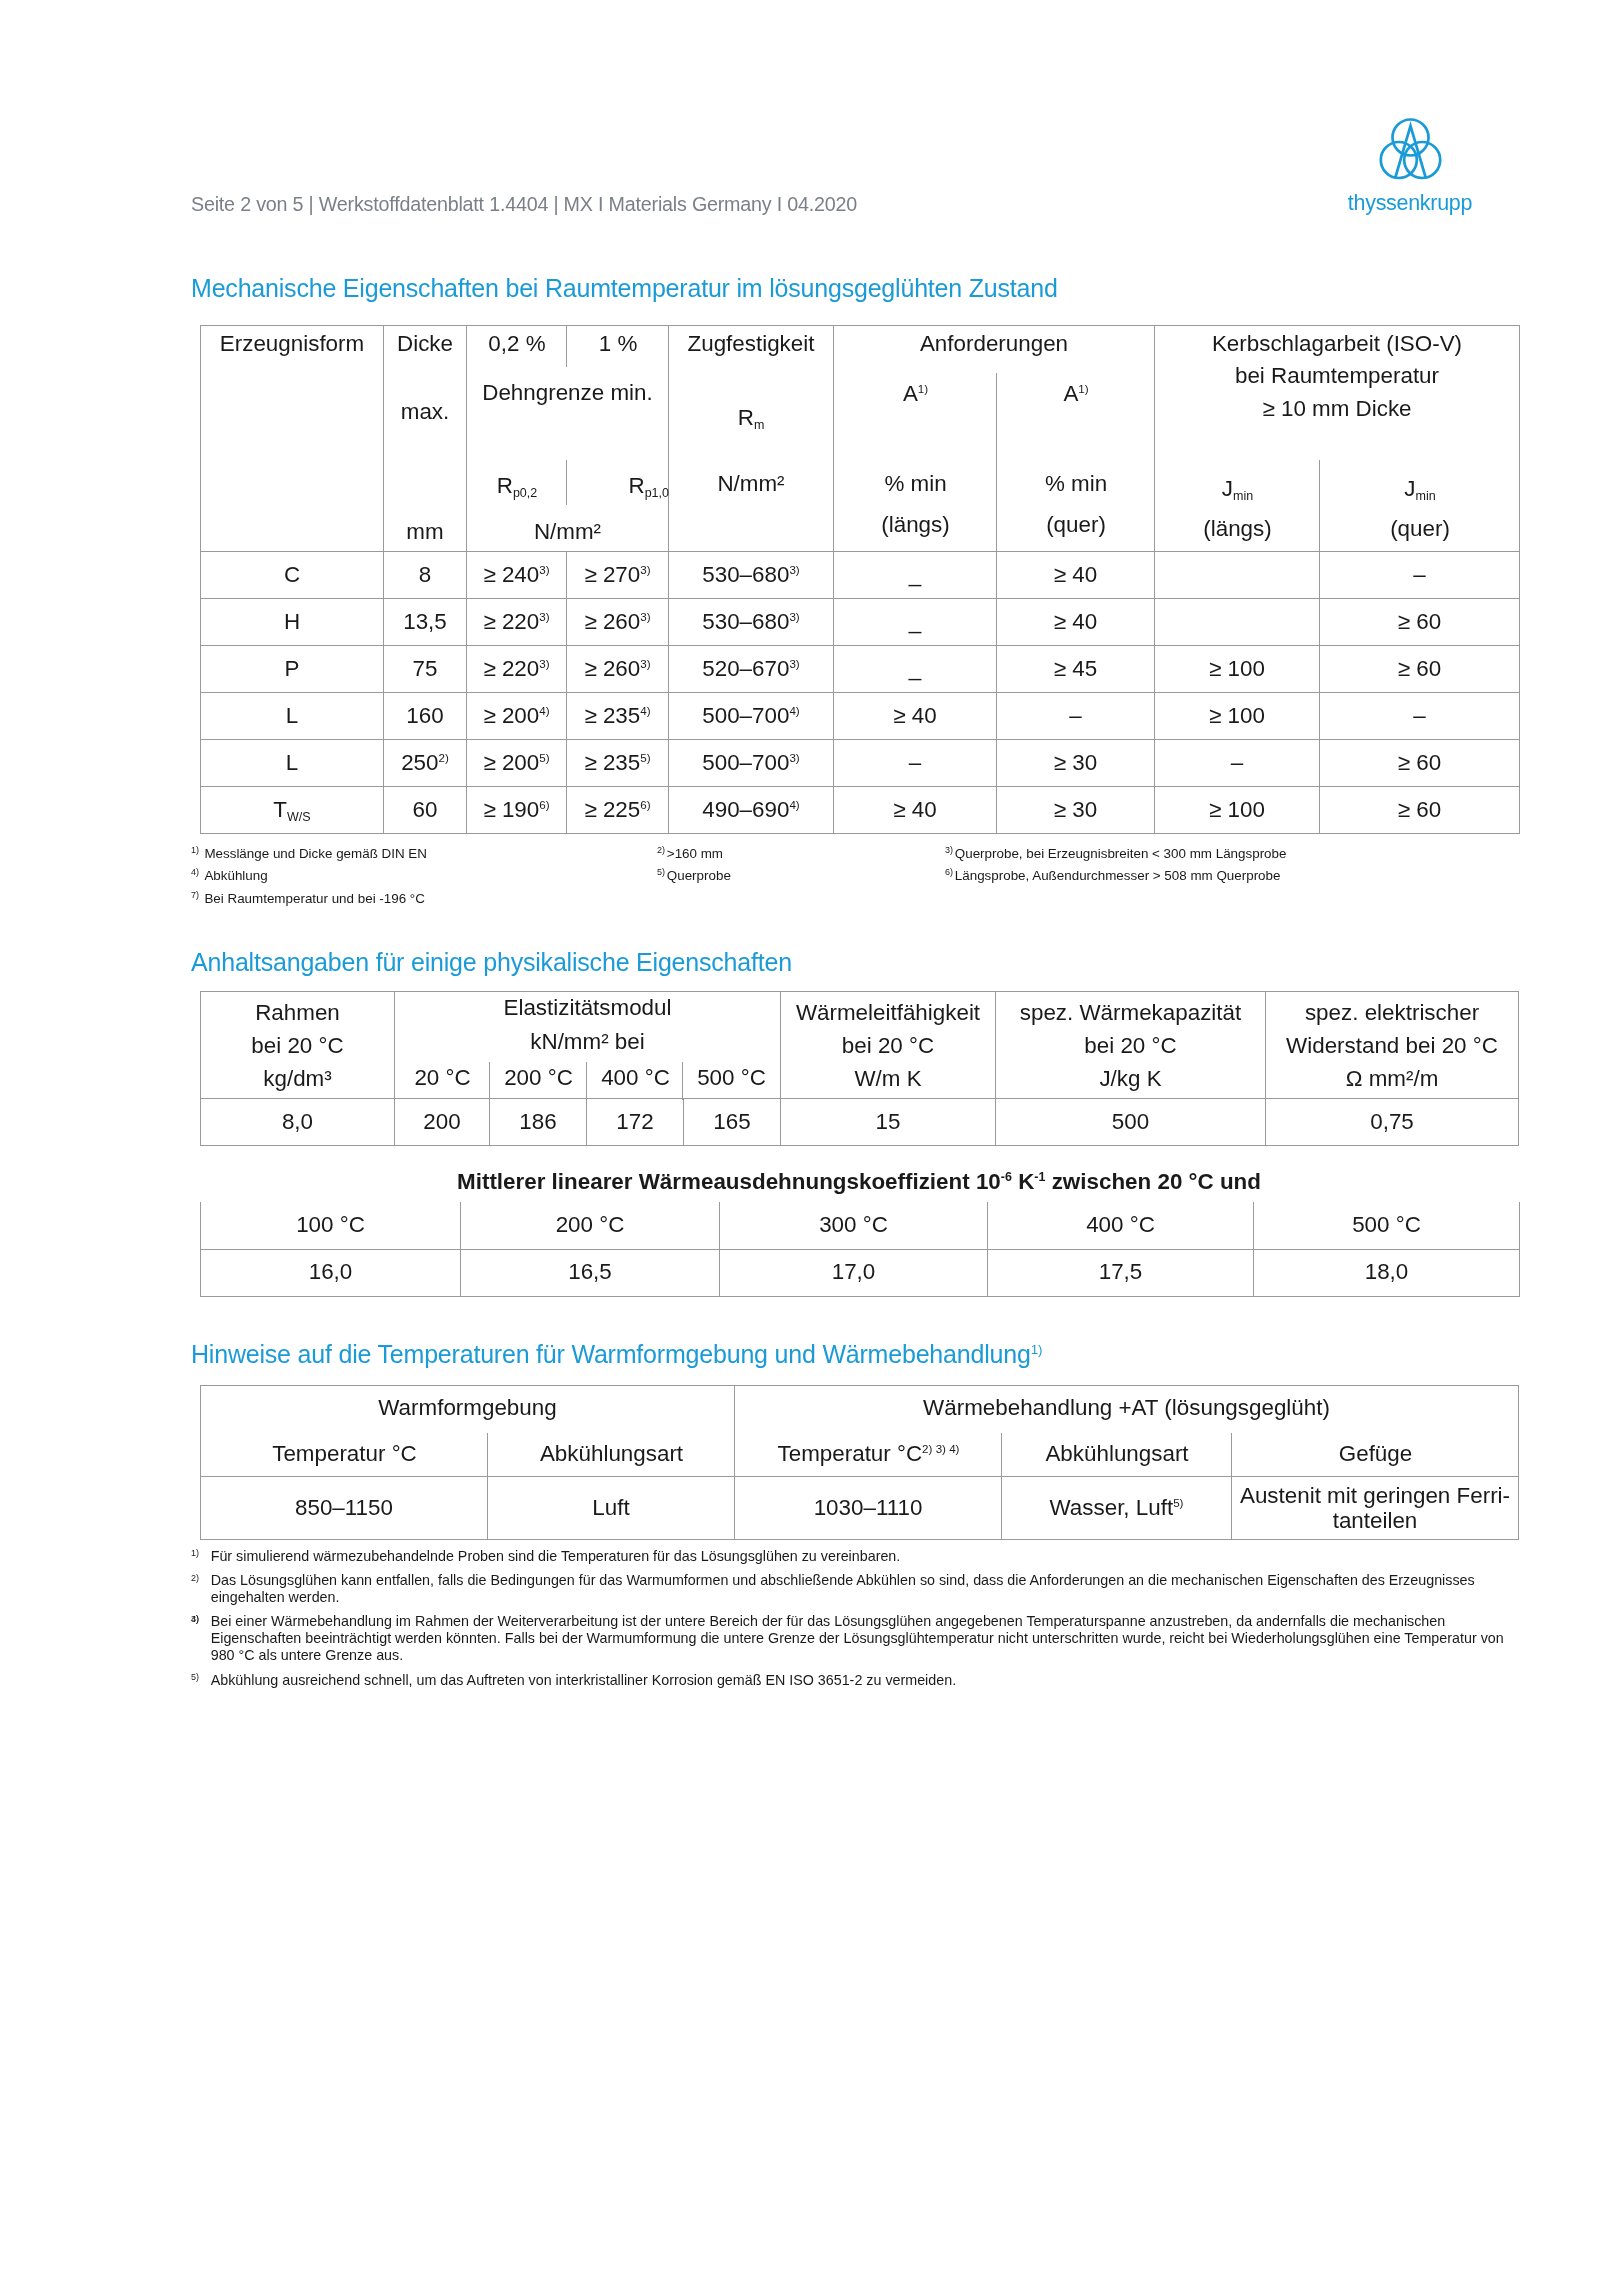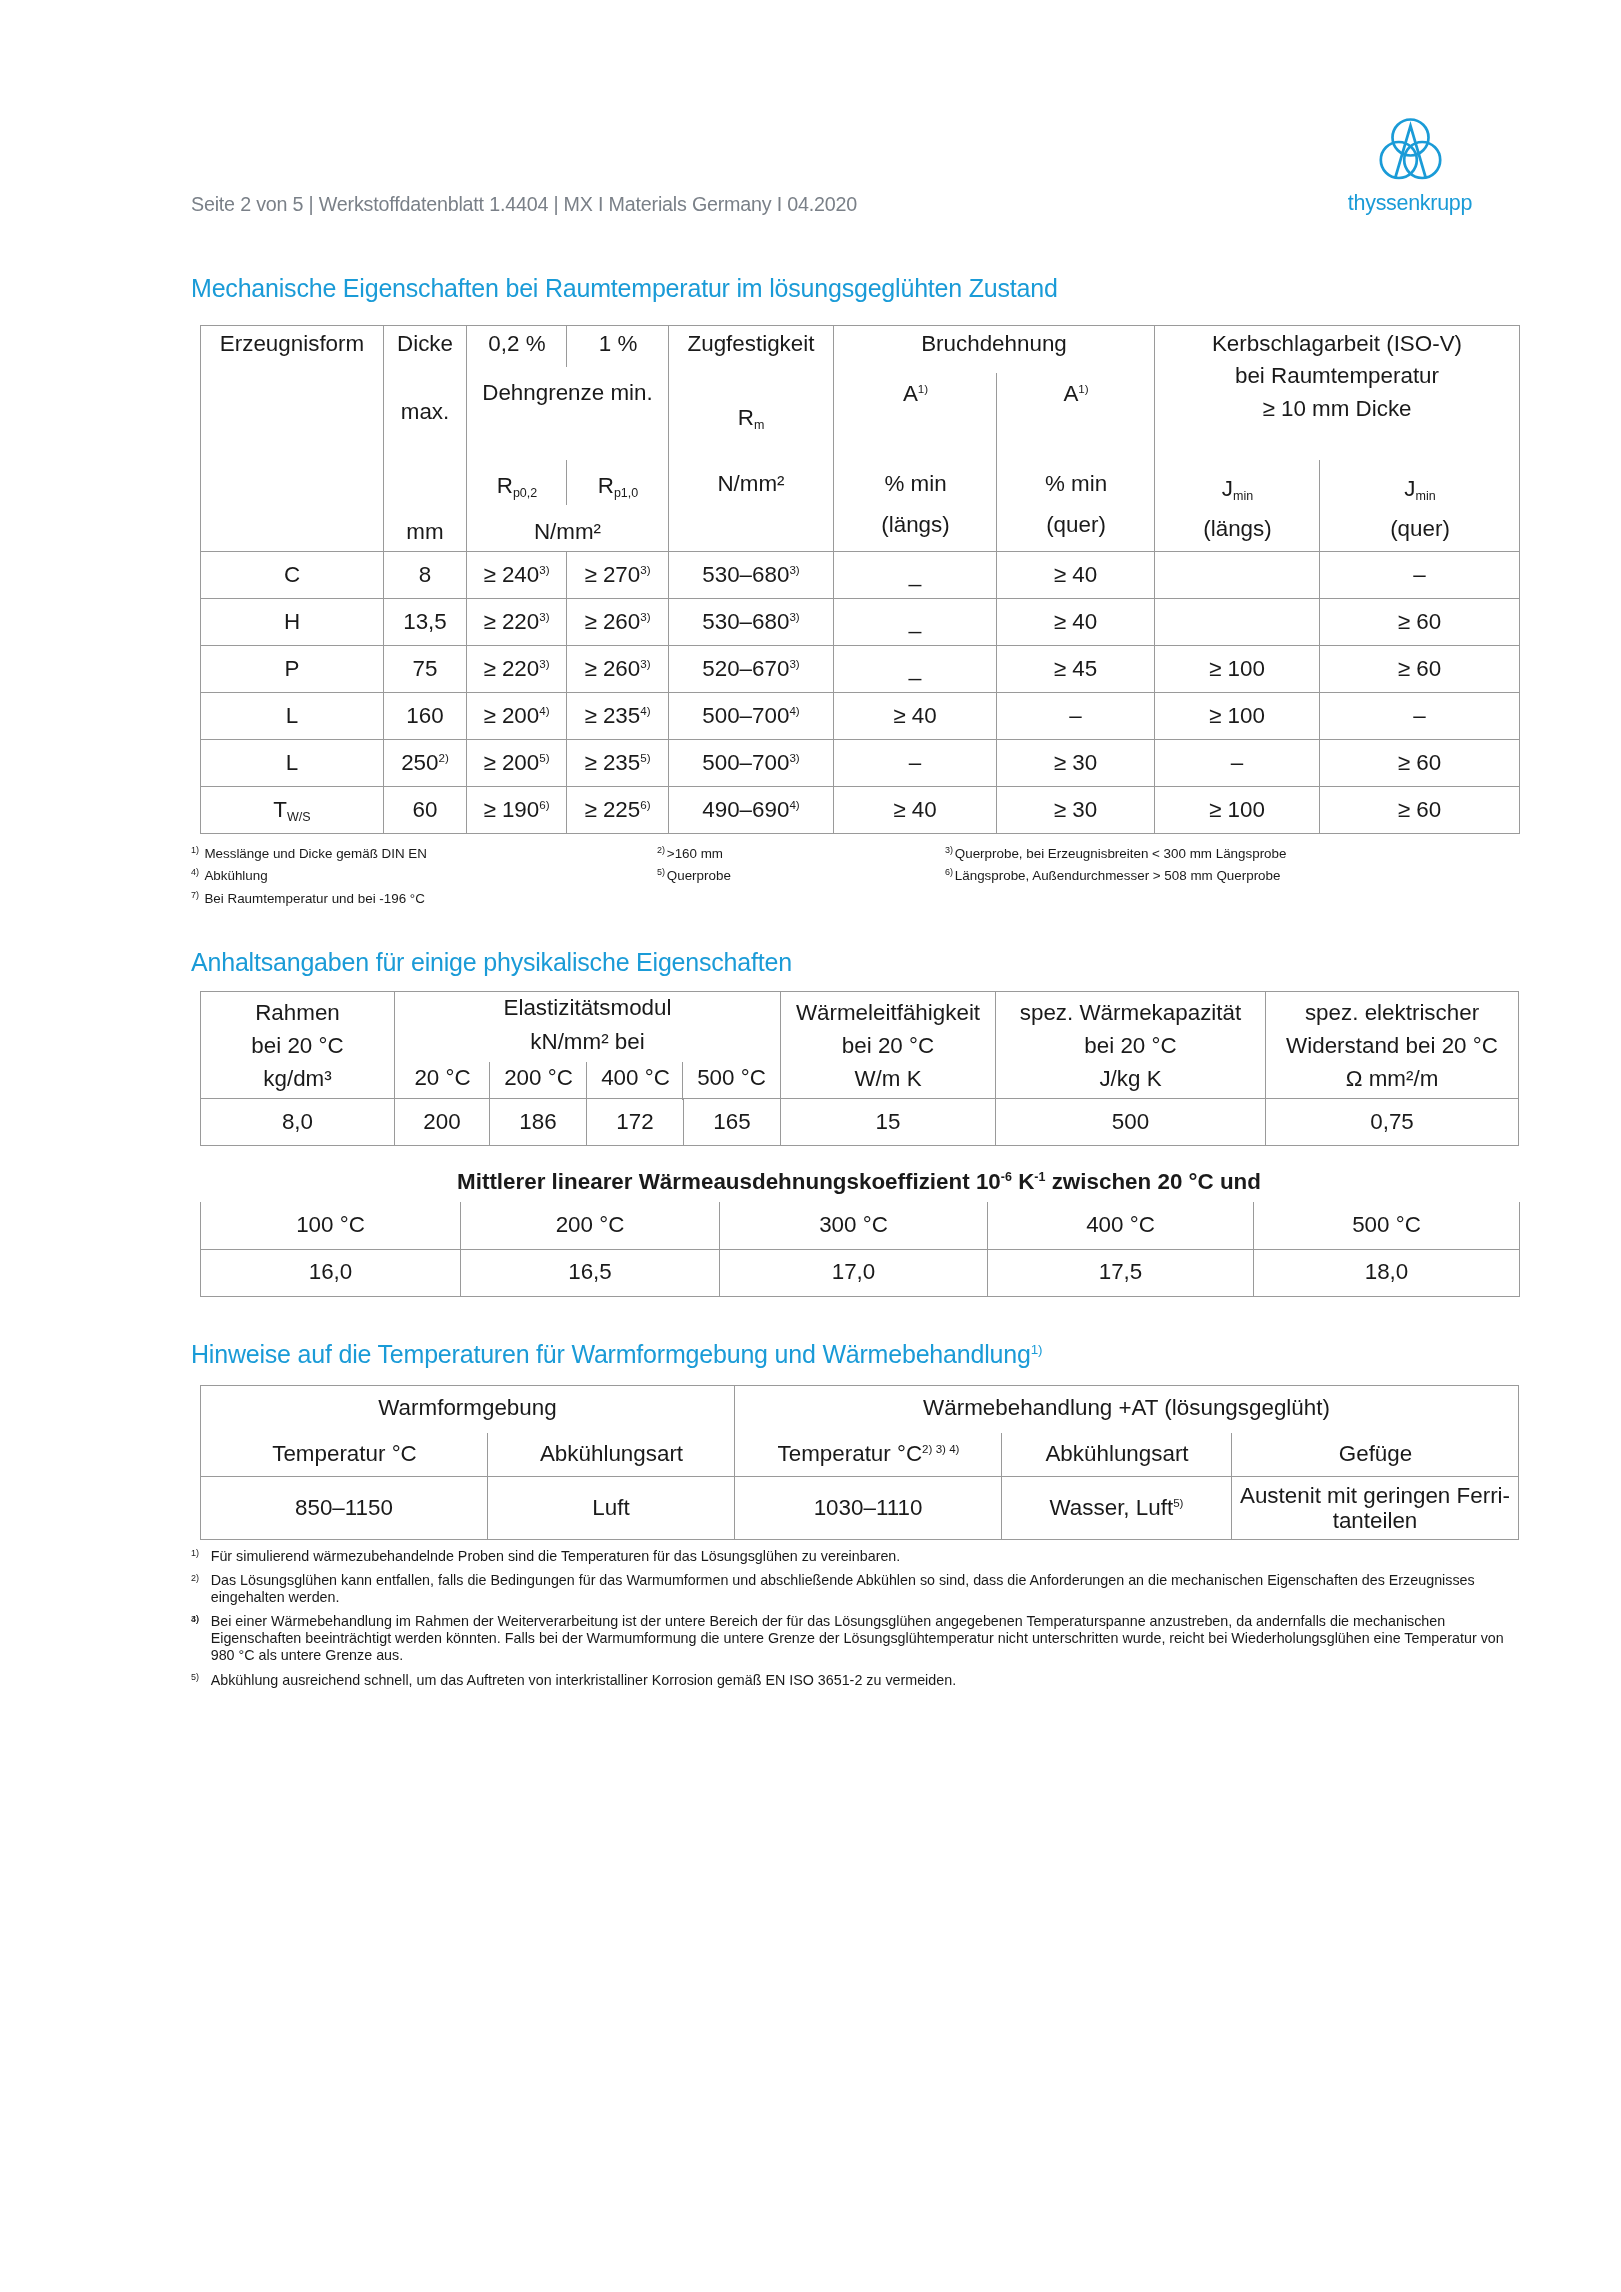--- a/index.html
+++ b/index.html
@@ -81,30 +81,30 @@
       <div class="abs" style="top:75px;">max.</div>
       <div class="abs" style="top:195px;">mm</div>
     </td>
     <td class="hdr-cell" colspan="2">
       <div style="position:absolute; left:0; width:100px; top:7.2px; text-align:center;">0,2 %</div>
       <div style="position:absolute; left:100px; width:102px; top:7.2px; text-align:center;">1 %</div>
       <div class="vline" style="left:99px; top:0; height:41px;"></div>
       <div class="abs" style="top:56px;">Dehngrenze min.</div>
       <div class="vline" style="left:99px; top:134px; height:45px;"></div>
       <div style="position:absolute; left:0; width:100px; top:149px; text-align:center;"><span>R</span><sub class="s">p0,2</sub></div>
-      <div style="position:absolute; left:100px; width:102px; top:149px; text-align:center;"><span>R</span><sub class="s">p1,0</sub></div>
+      <div style="position:absolute; left:100px; width:102px; top:149px; text-align:right;"><span>R</span><sub class="s">p1,0</sub></div>
       <div class="abs" style="top:195px;">N/mm²</div>
     </td>
     <td class="hdr-cell">
       <div class="abs" style="top:7.2px;">Zugfestigkeit</div>
       <div class="abs" style="top:81px;"><span>R</span><sub class="s">m</sub></div>
       <div class="abs" style="top:147px;">N/mm²</div>
     </td>
     <td class="hdr-cell" colspan="2">
-      <div class="abs" style="top:7.2px;">Bruchdehnung</div>
+      <div class="abs" style="top:7.2px;">Anforderungen</div>
       <div class="vline" style="left:162px; top:47px; height:179px;"></div>
       <div style="position:absolute; left:0; width:163px; top:57px; text-align:center;"><span>A</span><sup class="fn">1)</sup></div>
       <div style="position:absolute; left:163px; width:158px; top:57px; text-align:center;"><span>A</span><sup class="fn">1)</sup></div>
       <div style="position:absolute; left:0; width:163px; top:147px; text-align:center;">% min</div>
       <div style="position:absolute; left:163px; width:158px; top:147px; text-align:center;">% min</div>
       <div style="position:absolute; left:0; width:163px; top:188px; text-align:center;">(längs)</div>
       <div style="position:absolute; left:163px; width:158px; top:188px; text-align:center;">(quer)</div>
     </td>
     <td class="hdr-cell" colspan="2">
       <div class="abs" style="top:7.2px;">Kerbschlagarbeit (ISO-V)</div>

